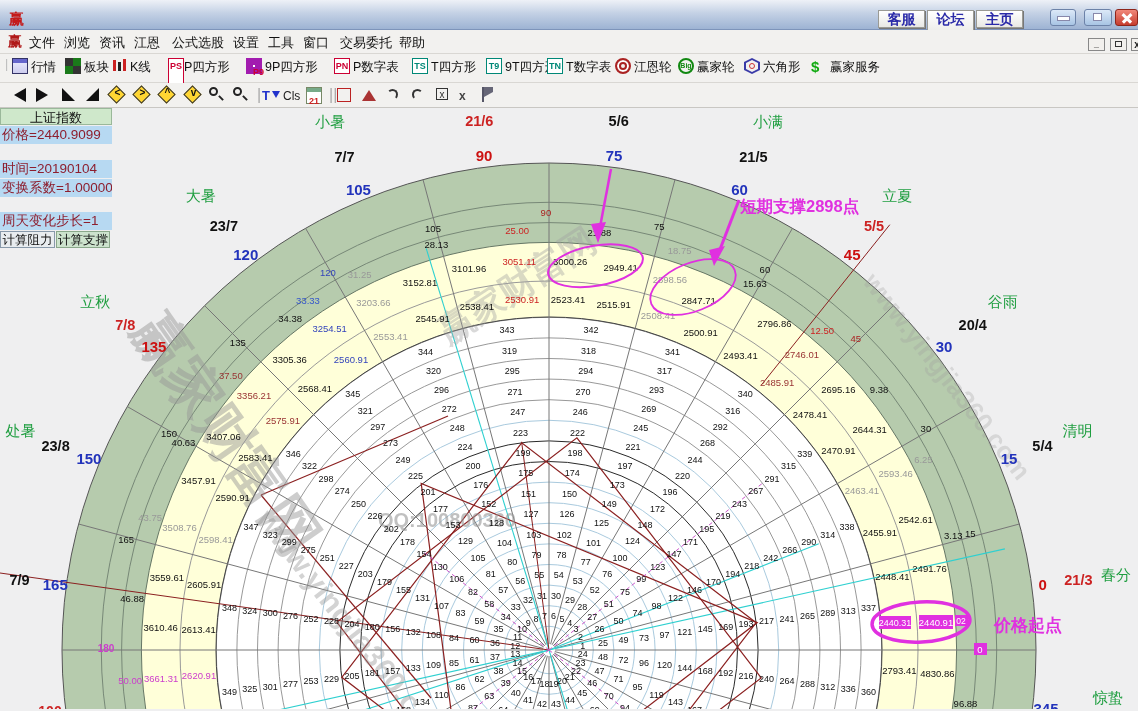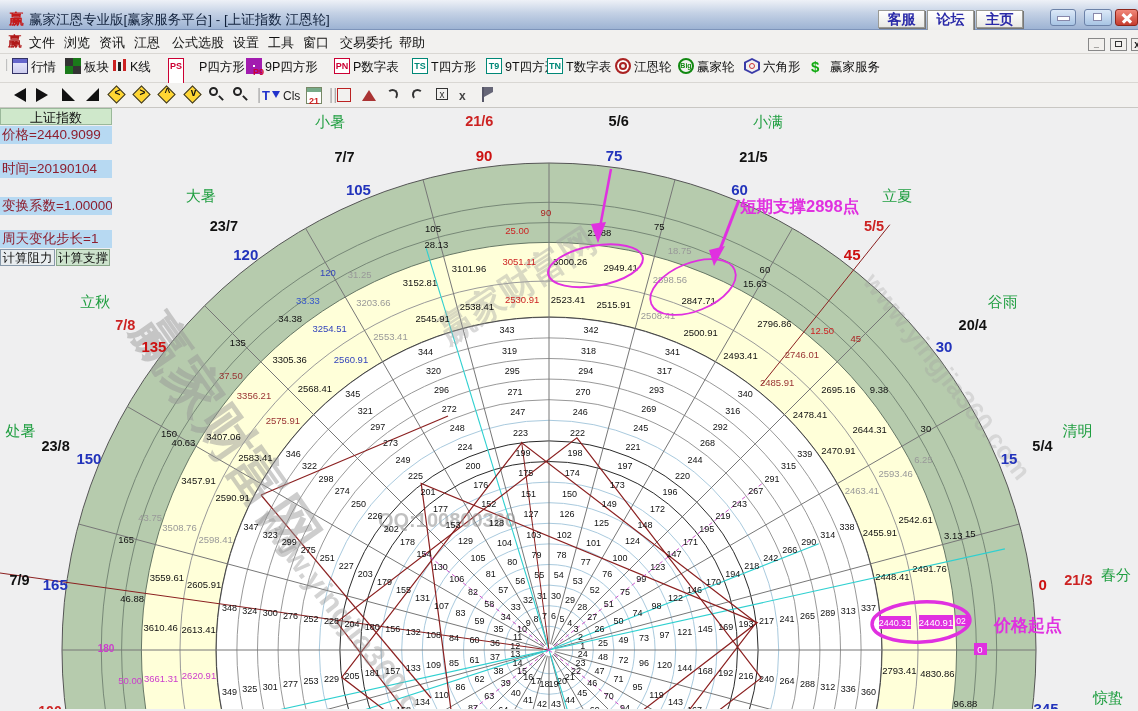--- a/index.html
+++ b/index.html
@@ -1,18 +1,17 @@
 <!DOCTYPE html>
 <html><head><meta charset="utf-8"><style>
 *{margin:0;padding:0;box-sizing:border-box}
 body{width:1138px;height:711px;overflow:hidden;font-family:"Liberation Sans",sans-serif;background:#efeff0;position:relative}
 </style></head><body>
 <div style="position:absolute;left:0;top:0;width:1138px;height:30px;background:linear-gradient(#eef1f7 0%,#c4d1e5 45%,#9db3d3 100%);border-bottom:1px solid #7d94ba">
  <span style="position:absolute;left:7px;top:10px;width:19px;height:17px;color:#c41a1a;font-size:15px;font-weight:bold;text-align:center;line-height:17px">赢</span>
- <span style="position:absolute;left:29px;top:11px;font-size:13.5px;color:#10203a">赢家江恩专业版[赢家服务平台] - [上证指数 江恩轮]</span>
  <span style="position:absolute;left:878px;top:10px;width:47px;height:18px;background:linear-gradient(#ffffff,#e8e8e4);border:1px solid #9a9a94;box-shadow:1px 1px 0 #777;color:#2a2aa8;font-size:14px;font-weight:bold;text-align:center;line-height:17px">客服</span>
  <span style="position:absolute;left:927px;top:10px;width:47px;height:28px;background:linear-gradient(#ffffff,#e8e8e4);border:1px solid #9a9a94;box-shadow:1px 1px 0 #777;color:#2a2aa8;font-size:14px;font-weight:bold;text-align:center;line-height:17px">论坛</span>
  <span style="position:absolute;left:976px;top:10px;width:47px;height:18px;background:linear-gradient(#ffffff,#e8e8e4);border:1px solid #9a9a94;box-shadow:1px 1px 0 #777;color:#2a2aa8;font-size:14px;font-weight:bold;text-align:center;line-height:17px">主页</span>
  <span style="position:absolute;left:1050px;top:9px;width:26px;height:17px;background:linear-gradient(#dce9f8,#a8c4e4);border:1px solid #6c82a8;border-radius:3px">
       <span style="position:absolute;left:6px;top:6px;width:13px;height:5px;background:#fff;border:1px solid #88a"></span>
     </span>
  <span style="position:absolute;left:1084px;top:9px;width:28px;height:17px;background:linear-gradient(#dce9f8,#a8c4e4);border:1px solid #6c82a8;border-radius:3px">
       <span style="position:absolute;left:8px;top:3px;width:9px;height:8px;background:#fff;border:1px solid #88a"></span>
     </span>
  <span style="position:absolute;left:1115px;top:9px;width:23px;height:17px;background:linear-gradient(#f1887a,#c63c2e);border:1px solid #8e251b;border-radius:3px">
@@ -44,21 +43,21 @@
     <span style="position:absolute;left:31px;top:5px">行情</span>
     <span style="position:absolute;left:65px;top:4px;width:16px;height:16px;background:conic-gradient(#1a7a1a 25%,#333 0 50%,#1a7a1a 0 75%,#333 0)"></span>
     <span style="position:absolute;left:84px;top:5px">板块</span>
     <span style="position:absolute;left:111px;top:4px;width:16px;height:16px;">
       <span style="position:absolute;left:2px;top:2px;width:3px;height:11px;background:#c22"></span>
       <span style="position:absolute;left:7px;top:4px;width:3px;height:9px;background:#222"></span>
       <span style="position:absolute;left:12px;top:1px;width:3px;height:12px;background:#c22"></span>
     </span>
     <span style="position:absolute;left:130px;top:5px">K线</span>
     <span style="position:absolute;left:168px;top:4px;width:16px;height:28px;border:1px solid #c03;background:#fff;color:#c03;font-size:9px;font-weight:bold;text-align:center;line-height:14px">PS</span>
-    <span style="position:absolute;left:199px;top:5px">P四方形</span>
+    <span style="position:absolute;left:184px;top:5px">P四方形</span>
     <span style="position:absolute;left:246px;top:4px;width:16px;height:16px;border:7px solid #a21caf;background:#fff;color:#c03;font-size:9px;font-weight:bold;text-align:center;line-height:14px">P9</span>
     <span style="position:absolute;left:265px;top:5px">9P四方形</span>
     <span style="position:absolute;left:334px;top:4px;width:16px;height:16px;border:1px solid #c03;background:#fff;color:#c03;font-size:9px;font-weight:bold;text-align:center;line-height:14px">PN</span>
     <span style="position:absolute;left:353px;top:5px">P数字表</span>
     <span style="position:absolute;left:412px;top:4px;width:16px;height:16px;border:1px solid #087;background:#fff;color:#087;font-size:9px;font-weight:bold;text-align:center;line-height:14px">TS</span>
     <span style="position:absolute;left:431px;top:5px">T四方形</span>
     <span style="position:absolute;left:486px;top:4px;width:16px;height:16px;border:1px solid #087;background:#fff;color:#087;font-size:9px;font-weight:bold;text-align:center;line-height:14px">T9</span>
     <span style="position:absolute;left:505px;top:5px">9T四方形</span>
     <span style="position:absolute;left:547px;top:4px;width:16px;height:16px;border:1px solid #087;background:#fff;color:#087;font-size:9px;font-weight:bold;text-align:center;line-height:14px">TN</span>
     <span style="position:absolute;left:566px;top:5px">T数字表</span>
@@ -559,15 +558,15 @@
 <polygon points="591,224 606,222 598,243" fill="#e030e0"></polygon>
 <line x1="739" y1="200" x2="719" y2="252" stroke="#e030e0" stroke-width="3"></line>
 <polygon points="709,250 725,246 714,266" fill="#e030e0"></polygon>
 <text x="740" y="212" font-size="16.5" font-weight="bold" fill="#e030e0">短期支撑2898点</text>
 <text x="994" y="631" font-size="17" font-weight="bold" fill="#e030e0">价格起点</text>
   </svg>
 <div style="position:absolute;left:0;top:108px;width:112px;font-size:13.5px;z-index:5">
     <div style="height:17px;background:#cfe8cb;border:1px solid #9ab89a;color:#111;text-align:center;line-height:17px;font-size:13px">上证指数</div>
     <div style="height:18px;background:#b7d9f2;margin-top:1px;color:#8d1f2f;line-height:18px;padding-left:2px;white-space:nowrap;overflow:hidden">价格=2440.9099</div>
     <div style="height:18px;background:#b7d9f2;margin-top:16px;color:#8d1f2f;line-height:18px;padding-left:2px;white-space:nowrap;overflow:hidden">时间=20190104</div>
-    <div style="height:18px;background:#b7d9f2;margin-top:19px;color:#8d1f2f;line-height:18px;padding-left:2px;white-space:nowrap;overflow:hidden">变换系数=1.00000</div>
+    <div style="height:18px;background:#b7d9f2;margin-top:1px;color:#8d1f2f;line-height:18px;padding-left:2px;white-space:nowrap;overflow:hidden">变换系数=1.00000</div>
     <div style="height:18px;background:#b7d9f2;margin-top:15px;color:#8d1f2f;line-height:18px;padding-left:2px;white-space:nowrap;overflow:hidden">周天变化步长=1</div>
     <div style="margin-top:1px"><span style="display:inline-block;width:55px;height:17px;background:#e8ecef;border:1px solid #8899aa;font-size:12.5px;white-space:nowrap;text-align:center;line-height:17px;color:#111">计算阻力</span><span style="display:inline-block;width:54px;height:17px;background:#cde3cd;border:1px solid #8aa88a;font-size:12.5px;white-space:nowrap;text-align:center;line-height:17px;color:#111;margin-left:1px">计算支撑</span></div>
   </div>
 </body></html>

